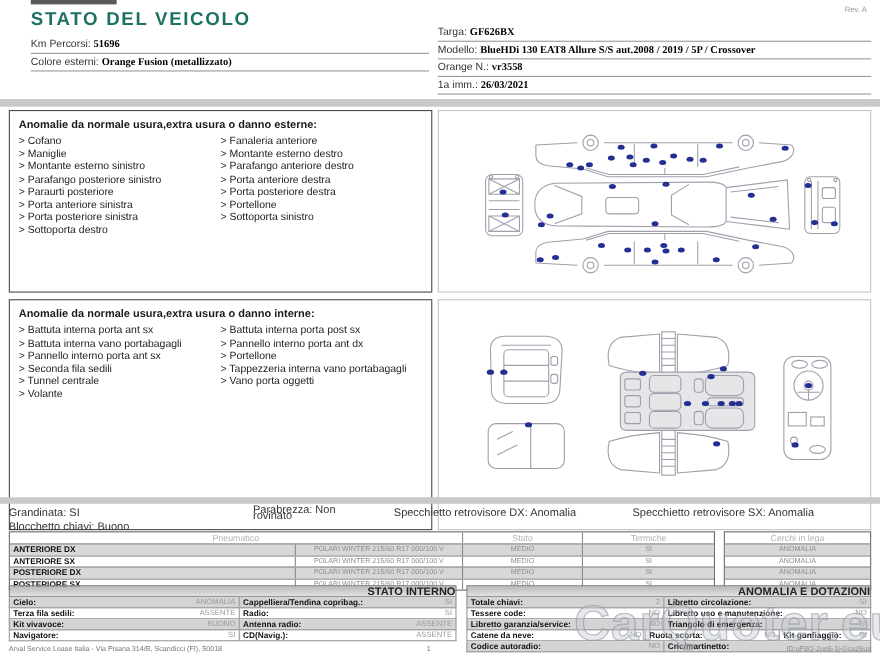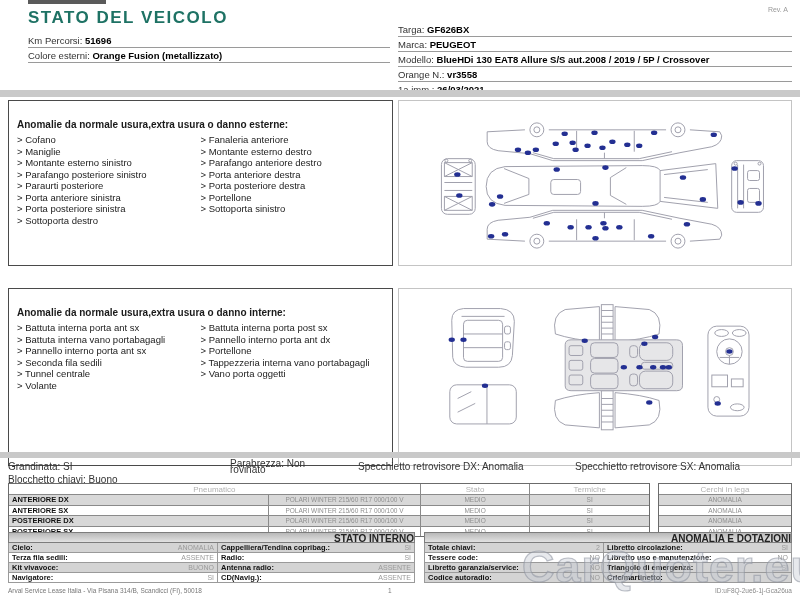--- a/index.html
+++ b/index.html
@@ -8,31 +8,31 @@
 
   .logo-strip{position:absolute;left:28px;top:0;width:78px;height:4px;background:#5a5a5a;}
   .rev{position:absolute;right:12px;top:6px;font-size:7px;color:#999;}
   .page-title{position:absolute;left:28px;top:8px;font-size:17px;font-weight:bold;
               color:#1e7264;letter-spacing:1.5px;margin:0;}
 
   .info-left{position:absolute;left:28px;top:33px;width:362px;}
   .info-right{position:absolute;left:398px;top:22px;width:394px;}
   .info-row{font-size:9.5px;color:#333;border-bottom:1px solid #9a9a9a;
             padding:2px 0 1px 0;min-height:11px;line-height:11px;}
-  .info-row b{color:#000;}
+  .info-row b{color:#000;font-family:Liberation Serif, serif;}
 
   .bar{position:absolute;left:0;width:800px;background:#c9c9c9;}
   .bar1{top:90px;height:7px;}
   .bar2{top:452px;height:6px;}
 
   .box{position:absolute;box-sizing:border-box;background:#fff;}
-  .anomaly-box{left:8px;width:385px;border:1px solid #4a4a4a;padding:18px 8px;}
+  .anomaly-box{left:8px;width:385px;border:1px solid #4a4a4a;padding:7px 8px;}
   .diagram-box{left:398px;width:394px;border:1px solid #c4c4c4;}
   .ext{top:100px;height:166px;}
-  .int{top:288px;height:178px;}
+  .int{top:272px;height:210px;}
   .box-title{font-size:10px;font-weight:bold;color:#1a1a1a;margin-bottom:4px;}
   .cols{display:flex;}
   .col{width:50%;font-size:9.5px;line-height:11.5px;color:#222;}
   .col div{white-space:normal;}
   svg.diagram{width:100%;height:100%;display:block;}
 
   .status-line{position:absolute;left:0;top:459px;width:800px;height:26px;font-size:10px;color:#333;}
   .status-item{position:absolute;white-space:nowrap;}
   .parabrezza{position:absolute;left:230px;top:2px;width:88px;line-height:5.5px;
               font-size:10px;white-space:normal;}
@@ -91,21 +91,20 @@
   <div class="rev">Rev. A</div>
   <h1 class="page-title">STATO DEL VEICOLO</h1>
 
   <div class="info-left">
     <div class="info-row"><span>Km Percorsi:</span> <b>51696</b></div>
     <div class="info-row"><span>Colore esterni:</span> <b>Orange Fusion (metallizzato)</b></div>
   </div>
 
   <div class="info-right">
     <div class="info-row"><span>Targa:</span> <b>GF626BX</b></div>
-    <div class="info-row"><span>Marca:</span> <b>PEUGEOT</b></div>
     <div class="info-row"><span>Modello:</span> <b>BlueHDi 130 EAT8 Allure S/S aut.2008 / 2019 / 5P / Crossover</b></div>
     <div class="info-row"><span>Orange N.:</span> <b>vr3558</b></div>
     <div class="info-row"><span>1a imm.:</span> <b>26/03/2021</b></div>
   </div>
 
   <div class="bar bar1"></div>
 
   <div class="box anomaly-box ext">
     <div class="box-title">Anomalie da normale usura,extra usura o danno esterne:</div>
     <div class="cols">
@@ -392,20 +391,30 @@
       <div class="bl dc-l2">Libretto uso e manutenzione:</div>
         <div class="bv dc-v2">NO</div>
     </div>
     <div class="brow gray">
       <div class="bl dc-l1">Libretto garanzia/service:</div>
         <div class="bv dc-v1">NO</div>
       <div class="sep"></div>
       <div class="bl dc-l2">Triangolo di emergenza:</div>
         <div class="bv dc-v2">SI</div>
     </div>
+    <div class="brow">
+      <div class="bl dc-l1">Catene da neve:</div>
+        <div class="bv dc-v1">NO</div>
+      <div class="sep"></div>
+      <div class="bl dc-l2" style="width:86px;flex:none;">Ruota scorta:</div>
+        <div class="bv" style="width:32px;">NO</div>
+      <div class="sep"></div>
+      <div class="bl dc-l3">Kit gonfiaggio:</div>
+        <div class="bv dc-v3">SI</div>
+    </div>
     <div class="brow gray">
       <div class="bl dc-l1">Codice autoradio:</div>
         <div class="bv dc-v1">NO</div>
       <div class="sep"></div>
       <div class="bl dc-l2">Cric/martinetto:</div>
         <div class="bv dc-v2"></div>
     </div>
   </div>
 
   <div class="footer">

